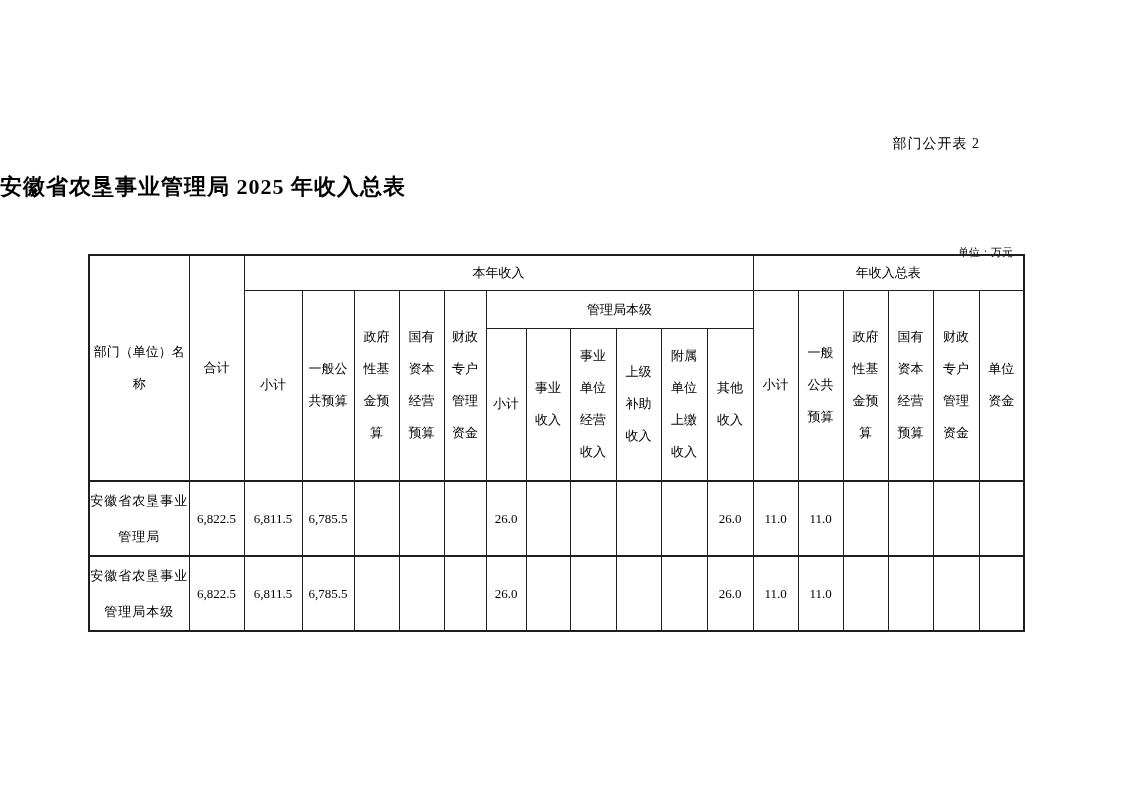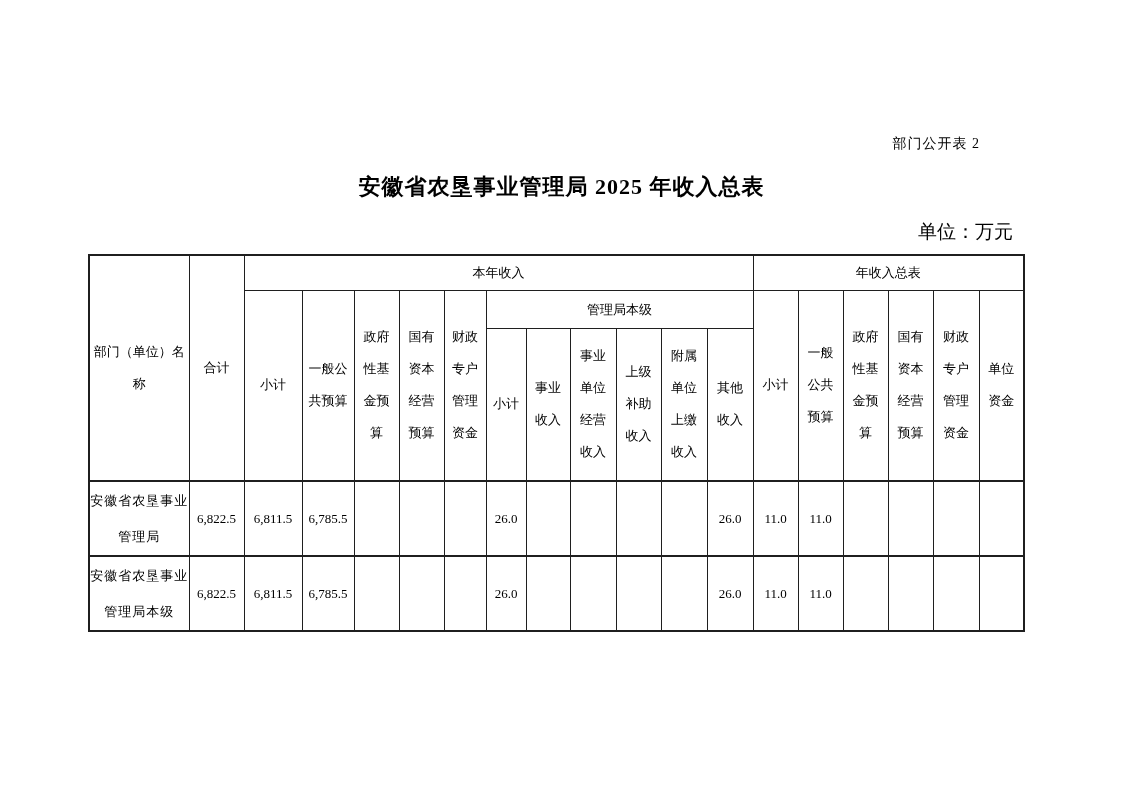--- a/index.html
+++ b/index.html
@@ -18,31 +18,31 @@
     right: 143px;
     font-size: 14px;
     letter-spacing: 1px;
     white-space: nowrap;
   }
   .page-title {
     position: absolute;
     top: 172px;
     left: 0;
     width: 100%;
-    text-align: center;
+    text-align: left;
     font-size: 22px;
     font-weight: bold;
     letter-spacing: 1px;
     white-space: nowrap;
   }
   .unit-label {
     position: absolute;
-    top: 219px;
+    top: 245px;
     right: 110px;
-    font-size: 19px;
+    font-size: 11px;
     white-space: nowrap;
   }
   .page-number {
     position: absolute;
     top: 697px;
     right: 96px;
     font-size: 13px;
     white-space: nowrap;
   }
   table.revenue {

